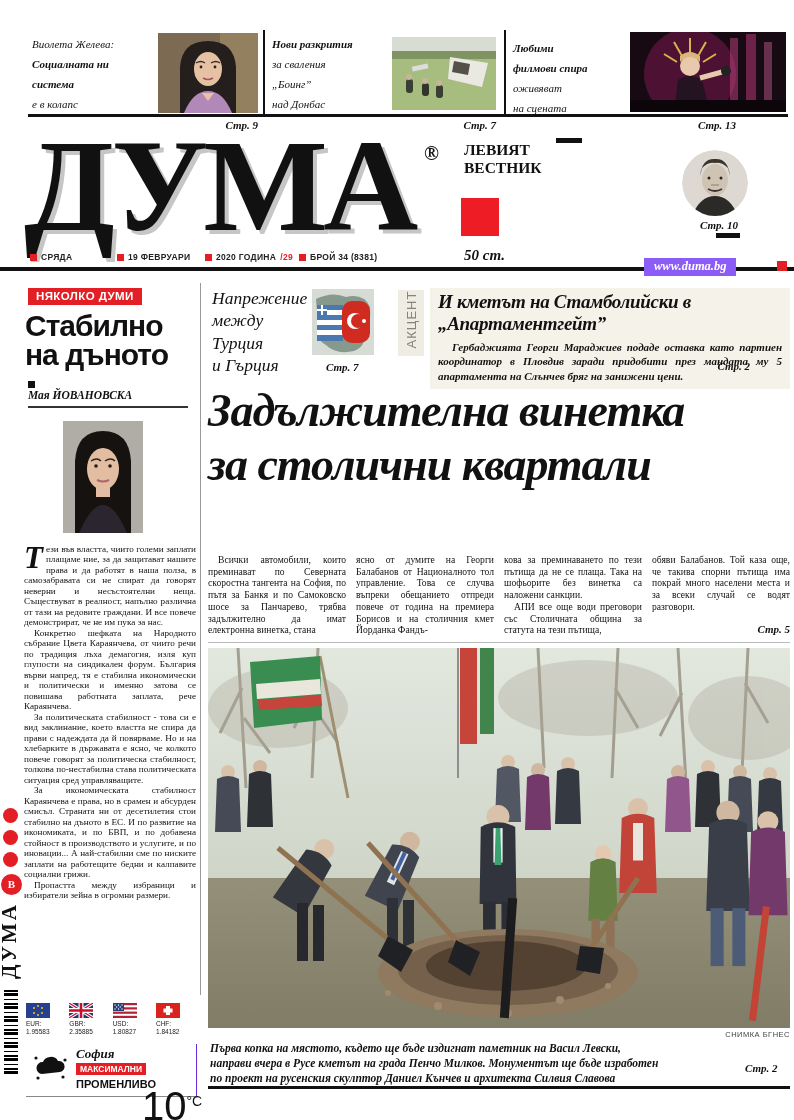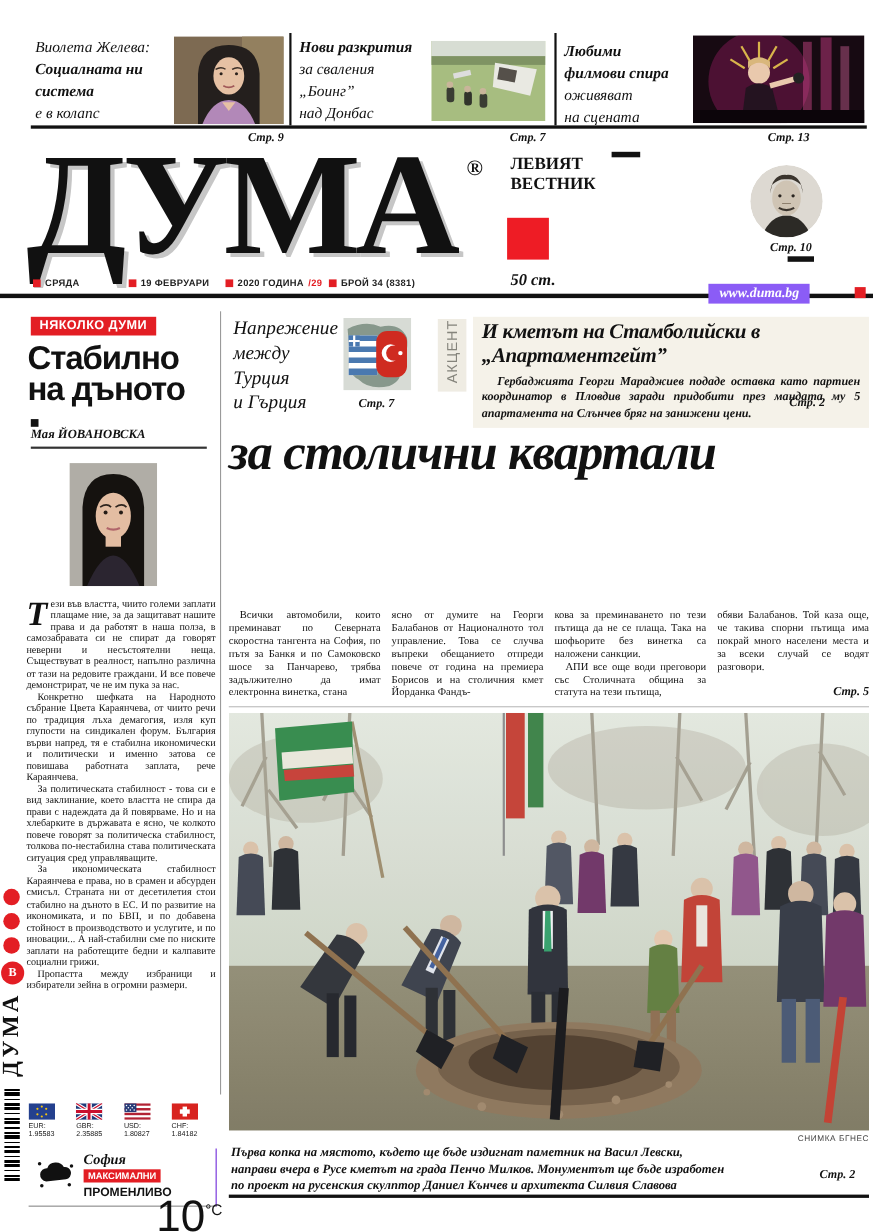--- a/index.html
+++ b/index.html
@@ -10,21 +10,21 @@
   
   .spine-dot{position:absolute;left:3px;width:15px;height:15px;border-radius:50%;background:#e31e24;}
   .spine-badge{position:absolute;left:1px;top:874px;width:21px;height:21px;border-radius:50%;background:#e31e24;
                color:#fff;font-weight:bold;font-size:11px;text-align:center;line-height:21px;}
   .spine-title{position:absolute;left:-3px;top:902px;writing-mode:vertical-rl;transform:rotate(180deg);
                font-weight:bold;font-size:21px;letter-spacing:3px;}
   .barcode{position:absolute;left:4px;top:990px;width:14px;height:84px;
            background:repeating-linear-gradient(to bottom,#000 0 2px,#fff 2px 3px,#000 3px 6px,#fff 6px 9px,#000 9px 10px,#fff 10px 13px);}
   .barcode-digits{position:absolute;left:-12px;top:1030px;transform:rotate(-90deg);font-size:6px;font-family:"Liberation Sans",sans-serif;}
   
-  .teaser-text{position:absolute;font-size:14px;line-height:20px;font-style:italic;}
+  .teaser-text{position:absolute;font-size:11px;line-height:20px;font-style:italic;}
   .teaser-text .b{font-style:italic;}
   .tphoto{position:absolute;overflow:hidden;}
   .tdivider{position:absolute;top:30px;height:84px;width:2px;background:#111;}
   .teaser-rule{position:absolute;left:28px;top:114px;width:760px;border-top:3px solid #111;}
   
   .logo{position:absolute;left:24px;top:130px;font-size:132px;font-weight:bold;line-height:0.85;
         letter-spacing:-5px;text-shadow:4px 4px 0 #c6c6c6;}
   .logo-reg{position:absolute;left:424px;top:142px;font-size:20px;font-weight:bold;}
   .tagline{position:absolute;left:464px;top:141px;font-weight:bold;font-size:15.5px;line-height:1.15;}
   .red-square{position:absolute;left:461px;top:198px;width:38px;height:38px;background:#ee1c25;}
@@ -376,20 +376,21 @@
   <div class="akcent-strip">
     <span>АКЦЕНТ</span>
   </div>
   <div class="akcent-box">
     <div class="akcent-title">И кметът на Стамболийски в „Апартаментгейт”</div>
     <p class="akcent-body">Гербаджията Георги Мараджиев подаде оставка като партиен координатор в Пловдив заради придобити през мандата му 5 апартамента на Слънчев бряг на занижени цени.</p>
   </div>
   <div class="abs pref" style="left:710px;top:360px;width:40px;text-align:right;font-size:11px">Стр. 2</div>
 
   <div class="lead-title">
+    <div>Задължителна винетка</div>
     <div>за столични квартали</div>
   </div>
   <div class="lead-cols">
     <div class="lead-col">
         <p>Всички автомобили, които преминават по Северната скоростна тангента на София, по пътя за Банкя и по Самоковско шосе за Панчарево, трябва задължително да имат електронна винетка, стана</p>
       </div>
     <div class="lead-col">
         <p style="text-indent:0">ясно от думите на Георги Балабанов от Националното тол управление. Това се случва въпреки обещанието отпреди повече от година на премиера Борисов и на столичния кмет Йорданка Фандъ-</p>
       </div>
     <div class="lead-col">

